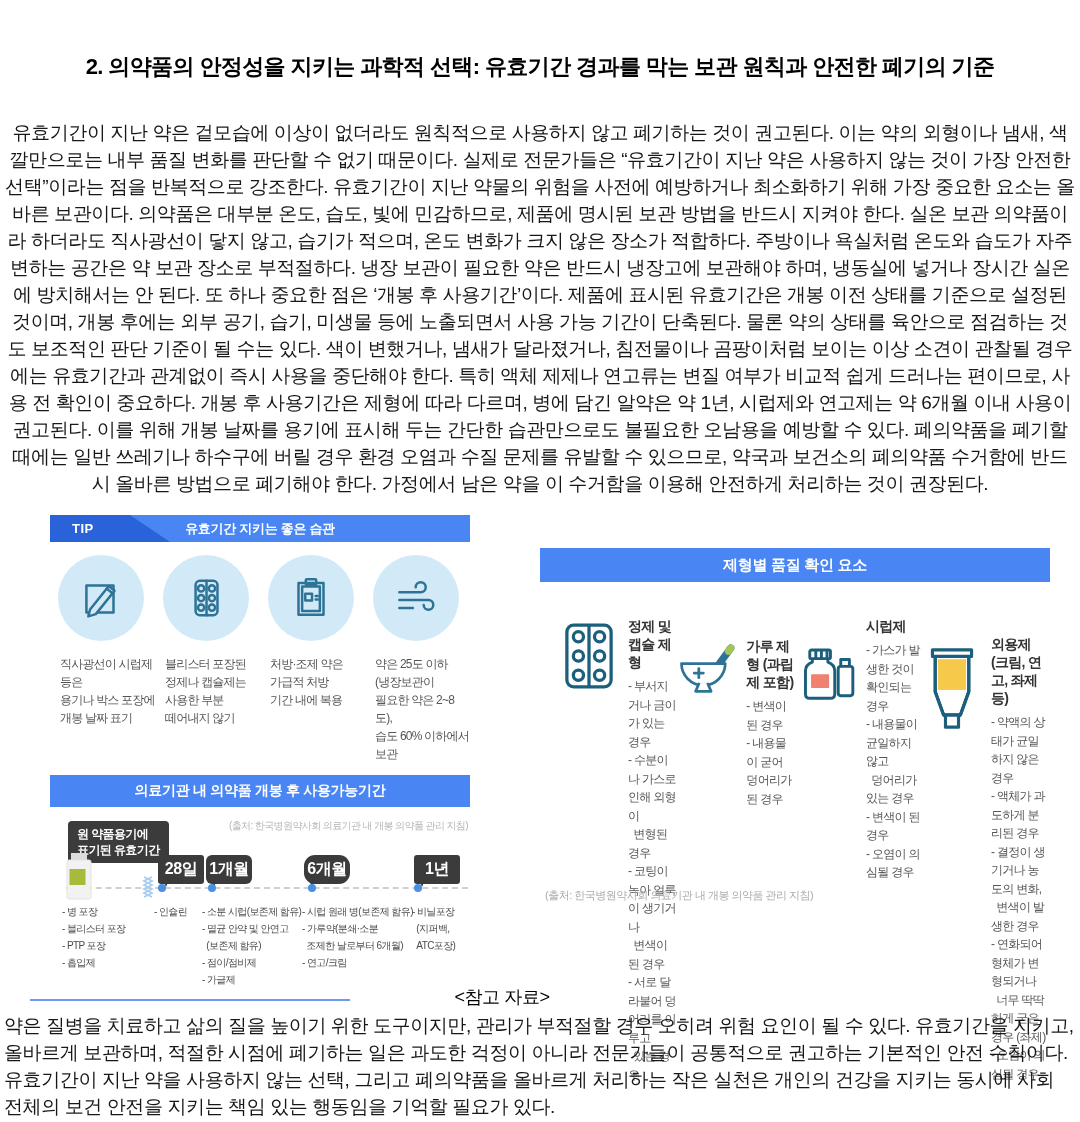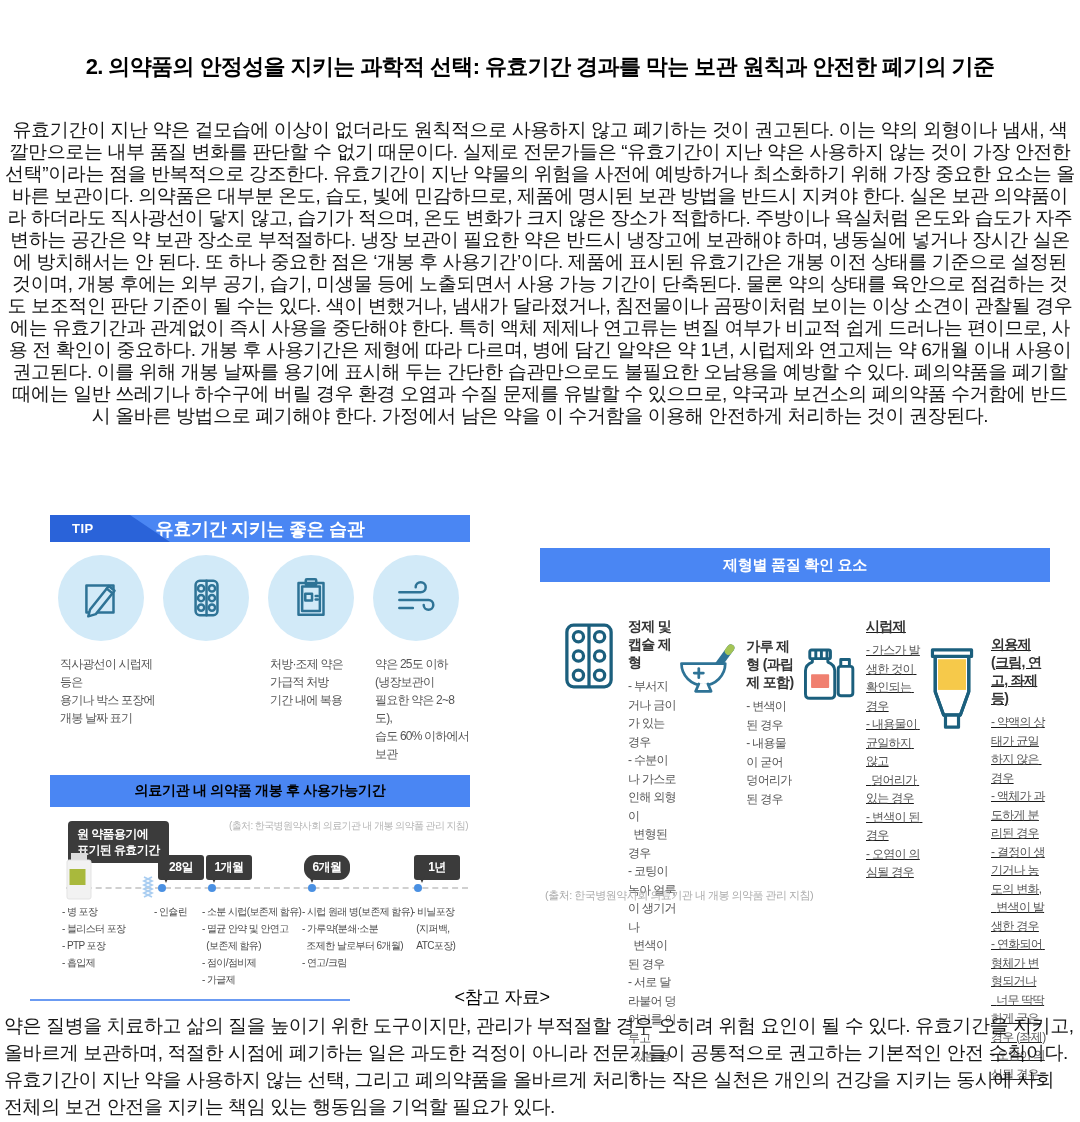--- a/index.html
+++ b/index.html
@@ -4,65 +4,65 @@
 <style>
   * { margin:0; padding:0; box-sizing:border-box; }
   html,body { background:#ffffff; }
   body { font-family:"Liberation Sans","DejaVu Sans",sans-serif; color:#1c1c1c; }
   .page { position:relative; width:1080px; height:1122px; background:#fff; overflow:hidden; margin:0 auto; }
 
   
   .doc-title { position:absolute; top:52px; left:0; width:1080px; text-align:center;
     font-size:22px; font-weight:800; letter-spacing:-0.6px; color:#000; }
   .doc-body { position:absolute; top:119px; left:4px; width:1072px; text-align:center;
-    font-size:19px; line-height:22px; letter-spacing:-0.4px; color:#171717; }
+    font-size:19px; line-height:27px; letter-spacing:-0.4px; color:#171717; }
 
   
   .tip-box { position:absolute; left:50px; top:515px; width:420px; height:250px; }
   .tip-header { position:relative; height:27px; background:#4a86f3; display:flex; align-items:center;justify-content:flex-end; }
   .tip-badge { position:absolute; left:0; top:0; height:27px; width:122px; background:#2a63d9;
     clip-path:polygon(0 0, 80px 0, 120px 100%, 0 100%);
     color:#fff; font-size:13px; font-weight:bold; line-height:27px; padding-left:22px; letter-spacing:0.5px; }
-  .tip-title { width:100%; text-align:center; color:#fff; font-size:18px; font-weight:bold; letter-spacing:-0.3px; }
+  .tip-title { width:100%; text-align:center; color:#fff; font-size:13px; font-weight:bold; letter-spacing:-0.3px; }
   .tip-items { display:flex; margin-top:13px; }
   .tip-item { width:105px; }
   .icon-circle { width:86px; height:86px; border-radius:50%; background:#d2eaf8;
     display:flex; align-items:center; justify-content:center; margin:0 auto 0 8px; }
   .tip-caption { margin:14px 0 0 10px; font-size:12px; line-height:18px; color:#555;
     letter-spacing:-0.8px; white-space:pre-wrap; }
 
   
   .tl-box { position:absolute; left:50px; top:775px; width:420px; height:205px; font-size:0; }
-  .tl-header { height:32px; background:#4a86f3; color:#000000; font-size:14px; font-weight:bold;
+  .tl-header { height:32px; background:#4a86f3; color:#ffffff; font-size:14px; font-weight:bold;
     display:flex; align-items:center; justify-content:center; letter-spacing:-0.3px; }
   .tl-source { position:absolute; top:44px; right:2px; font-size:10px; color:#b5b5b5; letter-spacing:-0.6px; }
   .tl-bubble { position:absolute; left:18px; top:46px; background:#3b3b3b; color:#fff;
     font-size:12px; font-weight:bold; line-height:16px; padding:5px 9px; border-radius:4px;
     white-space:pre-wrap; letter-spacing:-0.6px; }
   .tl-bubble:after { content:""; position:absolute; left:10px; bottom:-7px;
     border:4px solid transparent; border-top:8px solid #3b3b3b; border-left-width:3px; border-right-width:3px; }
-  .ml-label { position:absolute; top:80px; background:#3b3b3b; color:#fff; font-size:12px; font-weight:bold;
+  .ml-label { position:absolute; top:80px; background:#3b3b3b; color:#fff; font-size:16px; font-weight:bold;
     padding:4px 0; width:46px; text-align:center; border-radius:3px; letter-spacing:-0.5px; }
   .ml-label:after { content:""; position:absolute; left:5px; bottom:-6px;
     border:3px solid transparent; border-top:7px solid #3b3b3b; }
   .tl-line { position:absolute; top:112px; left:16px; width:402px; border-top:2px dashed #d0d0d0; }
   .tl-bottle { position:absolute; left:10px; top:76px; }
   .tl-break { position:absolute; left:92px; top:101px; }
   .tl-dot { position:absolute; top:109px; width:8px; height:8px; border-radius:50%; background:#4a90e2; }
   .tl-col { position:absolute; top:128px; font-size:10px; line-height:17px; color:#4a4a4a;
     letter-spacing:-0.6px; white-space:pre-wrap; }
 
   
   .q-box { position:absolute; left:540px; top:548px; width:510px; height:372px; }
   .q-header { height:34px; background:#4a86f3; color:#fff; font-size:15px; font-weight:bold;
     display:flex; align-items:center; justify-content:center; letter-spacing:-0.3px; }
   .q-content { display:flex; padding:36px 2px 0 18px; }
   .q-col { display:flex; flex-direction:row; }
   .q-col-left { width:238px; }
-  .q-col-right { width:250px;text-decoration:underline; }
+  .q-col-right { width:250px; }
   .q-section { display:flex; }
   .q-icon-cell { width:62px; flex:none; display:flex; justify-content:center; align-items:flex-start; }
   .q-text { flex:1; padding-left:8px; }
   .q-heading { font-size:14px; font-weight:bold; color:#333; letter-spacing:-0.7px; margin-bottom:5px; }
   .q-items { font-size:12px; line-height:18.5px; color:#555; letter-spacing:-0.7px; white-space:pre-wrap; }
   .q-source { position:absolute; left:5px; top:340px; font-size:11px; color:#ababab; letter-spacing:-0.5px; }
 
   
   .divider-line { position:absolute; left:30px; top:999px; width:320px; height:2px; background:#6b9bf2; }
   .ref-heading { position:absolute; top:985px; left:0; width:1004px; text-align:center;
@@ -104,20 +104,24 @@
             <rect x="14" y="7.5" width="21" height="33" rx="4"></rect>
             <line x1="24.5" y1="7.5" x2="24.5" y2="40.5"></line>
             <circle cx="19.3" cy="14.8" r="3"></circle>
               <circle cx="29.7" cy="14.8" r="3"></circle>
             <circle cx="19.3" cy="24" r="3"></circle>
               <circle cx="29.7" cy="24" r="3"></circle>
             <circle cx="19.3" cy="33.2" r="3"></circle>
               <circle cx="29.7" cy="33.2" r="3"></circle>
           </svg>
         </div>
+        <div class="tip-caption">블리스터 포장된
+정제나 캡슐제는
+사용한 부분
+떼어내지 않기</div>
       </div>
       <div class="tip-item">
         <div class="icon-circle">
           <svg width="50" height="50" viewBox="0 0 48 48" fill="none" stroke="#2e7396" stroke-width="2.4" stroke-linejoin="round" stroke-linecap="round">
             <rect x="12" y="9.5" width="24" height="30.5"></rect>
             <rect x="15.5" y="13" width="17" height="23.5"></rect>
             <rect x="19" y="6" width="10" height="5.5" rx="1"></rect>
             <rect x="18.5" y="20" width="6.5" height="6.5"></rect>
             <line x1="28.5" y1="22" x2="30.5" y2="22"></line>
             <line x1="28.5" y1="25.5" x2="30.5" y2="25.5"></line>
@@ -144,21 +148,21 @@
     </div>
   </section>
 
   <section class="tl-box">
     <div class="tl-header">의료기관 내 의약품 개봉 후 사용가능기간</div>
     <div class="tl-source">(출처: 한국병원약사회 의료기관 내 개봉 의약품 관리 지침)</div>
     <div class="tl-bubble">원 약품용기에
 표기된 유효기간</div>
 
     <div class="ml-label" style="left:108px;">28일</div>
-    <div class="ml-label" style="left:156px;">1개월</div>
+    <div class="ml-label" style="left:156px;border-radius:6px;">1개월</div>
     <div class="ml-label" style="left:254px;border-radius:11px;">6개월</div>
     <div class="ml-label" style="left:364px;">1년</div>
 
     <div class="tl-line"></div>
 
     <div class="tl-bottle">
       <svg width="38" height="50" viewBox="0 0 38 50">
         <rect x="11" y="2" width="16" height="7" fill="#dcdcdc"></rect>
         <rect x="7" y="9" width="24" height="39" rx="2" fill="#f2f2f2" stroke="#e3e3e3"></rect>
         <rect x="9.5" y="18" width="16" height="16" fill="#a9b93c"></rect>

